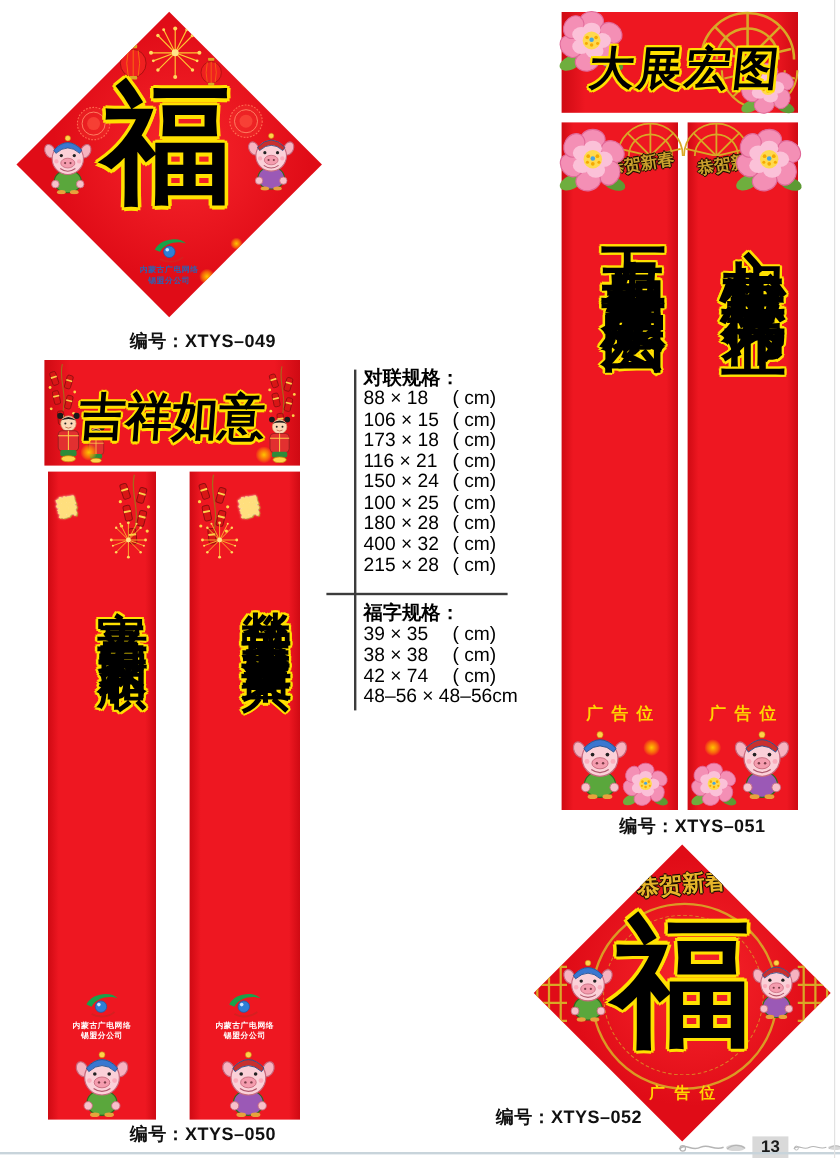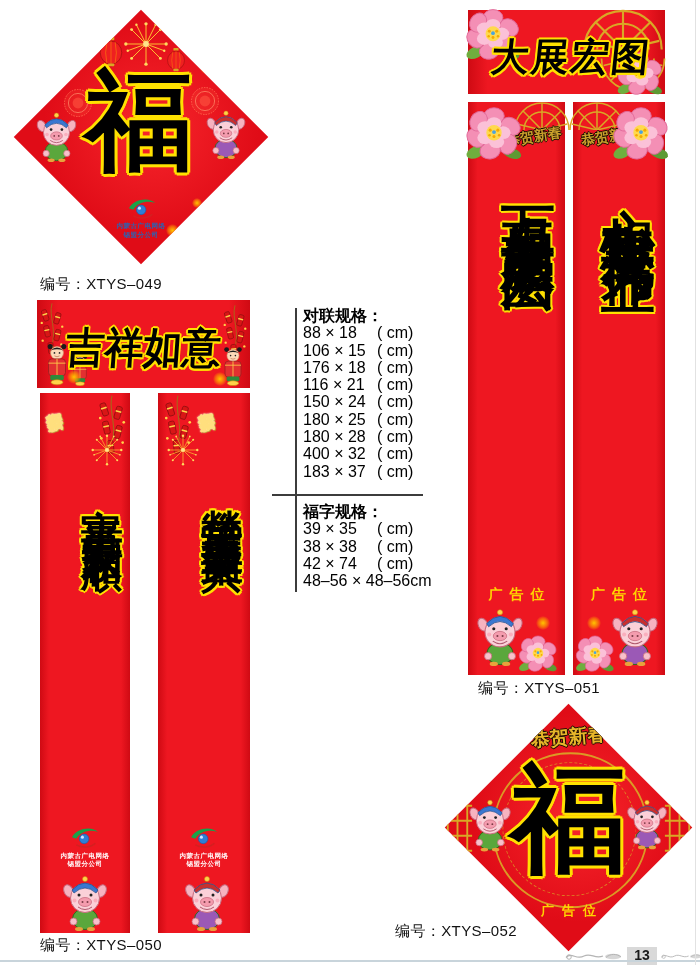--- a/index.html
+++ b/index.html
@@ -21,21 +21,21 @@
   .oy2{text-shadow:2px 0 #ffe100,-2px 0 #ffe100,0 2px #ffe100,0 -2px #ffe100,
                   1.5px 1.5px #ffe100,-1.5px 1.5px #ffe100,1.5px -1.5px #ffe100,-1.5px -1.5px #ffe100;}
   .banner-text{font-family:"DejaVu Serif",serif;font-weight:bold;color:#000;white-space:nowrap}
   .vtext{writing-mode:vertical-rl;text-orientation:upright;font-family:"DejaVu Serif",serif;
          font-weight:bold;color:#000;white-space:nowrap}
   .greet{font-family:"DejaVu Serif",serif;font-weight:bold;white-space:nowrap}
   .greet-bright{writing-mode:vertical-rl;color:#ffdf7e;
         text-shadow:0 0 2px #fff6d8,1px 1px 0 #b8860b;}
   .greet-dark{color:#caa02c;text-shadow:1px 0 #1a1000,-1px 0 #1a1000,0 1px #1a1000,0 -1px #1a1000;}
   .ad{font-weight:bold;color:#ffd400;font-family:"Liberation Sans",sans-serif;white-space:nowrap}
-  .code{font-size:15px;font-weight:normal;color:#111;text-align:left;letter-spacing:.4px}
+  .code{font-size:15px;font-weight:bold;color:#111;text-align:right;letter-spacing:.4px}
   
   .spec{color:#000;font-size:16px;line-height:17.3px}
   .spec .title{font-weight:bold}
   .spec-row{display:flex}
   .spec-size{width:74px}
   .glow{position:absolute;border-radius:50%;
         background:radial-gradient(circle,#ffc400 0%,rgba(255,150,0,.6) 45%,rgba(255,130,0,0) 72%)}
   .logo-txt{position:absolute;width:100%;text-align:center;font-size:6.5px;line-height:8px;
         font-weight:bold;letter-spacing:.5px}
   .page-box{position:absolute;left:627px;top:947px;width:30px;height:26px;background:#d9d9d9;
@@ -321,45 +321,45 @@
     <div class="title">对联规格：</div>
     <div class="spec-row">
         <span class="spec-size">88 × 18</span>
         <span>( cm)</span>
       </div>
     <div class="spec-row">
         <span class="spec-size">106 × 15</span>
         <span>( cm)</span>
       </div>
     <div class="spec-row">
-        <span class="spec-size">176 × 18</span>
+        <span class="spec-size">173 × 18</span>
         <span>( cm)</span>
       </div>
     <div class="spec-row">
         <span class="spec-size">116 × 21</span>
         <span>( cm)</span>
       </div>
     <div class="spec-row">
         <span class="spec-size">150 × 24</span>
         <span>( cm)</span>
       </div>
     <div class="spec-row">
-        <span class="spec-size">180 × 25</span>
+        <span class="spec-size">100 × 25</span>
         <span>( cm)</span>
       </div>
     <div class="spec-row">
         <span class="spec-size">180 × 28</span>
         <span>( cm)</span>
       </div>
     <div class="spec-row">
         <span class="spec-size">400 × 32</span>
         <span>( cm)</span>
       </div>
     <div class="spec-row">
-        <span class="spec-size">183 × 37</span>
+        <span class="spec-size">215 × 28</span>
         <span>( cm)</span>
       </div>
   </div>
 
   <div class="abs spec" style="left:303px;top:503px;width:140px">
     <div class="title">福字规格：</div>
     <div class="spec-row">
         <span class="spec-size">39 × 35</span>
         <span>( cm)</span>
       </div>

